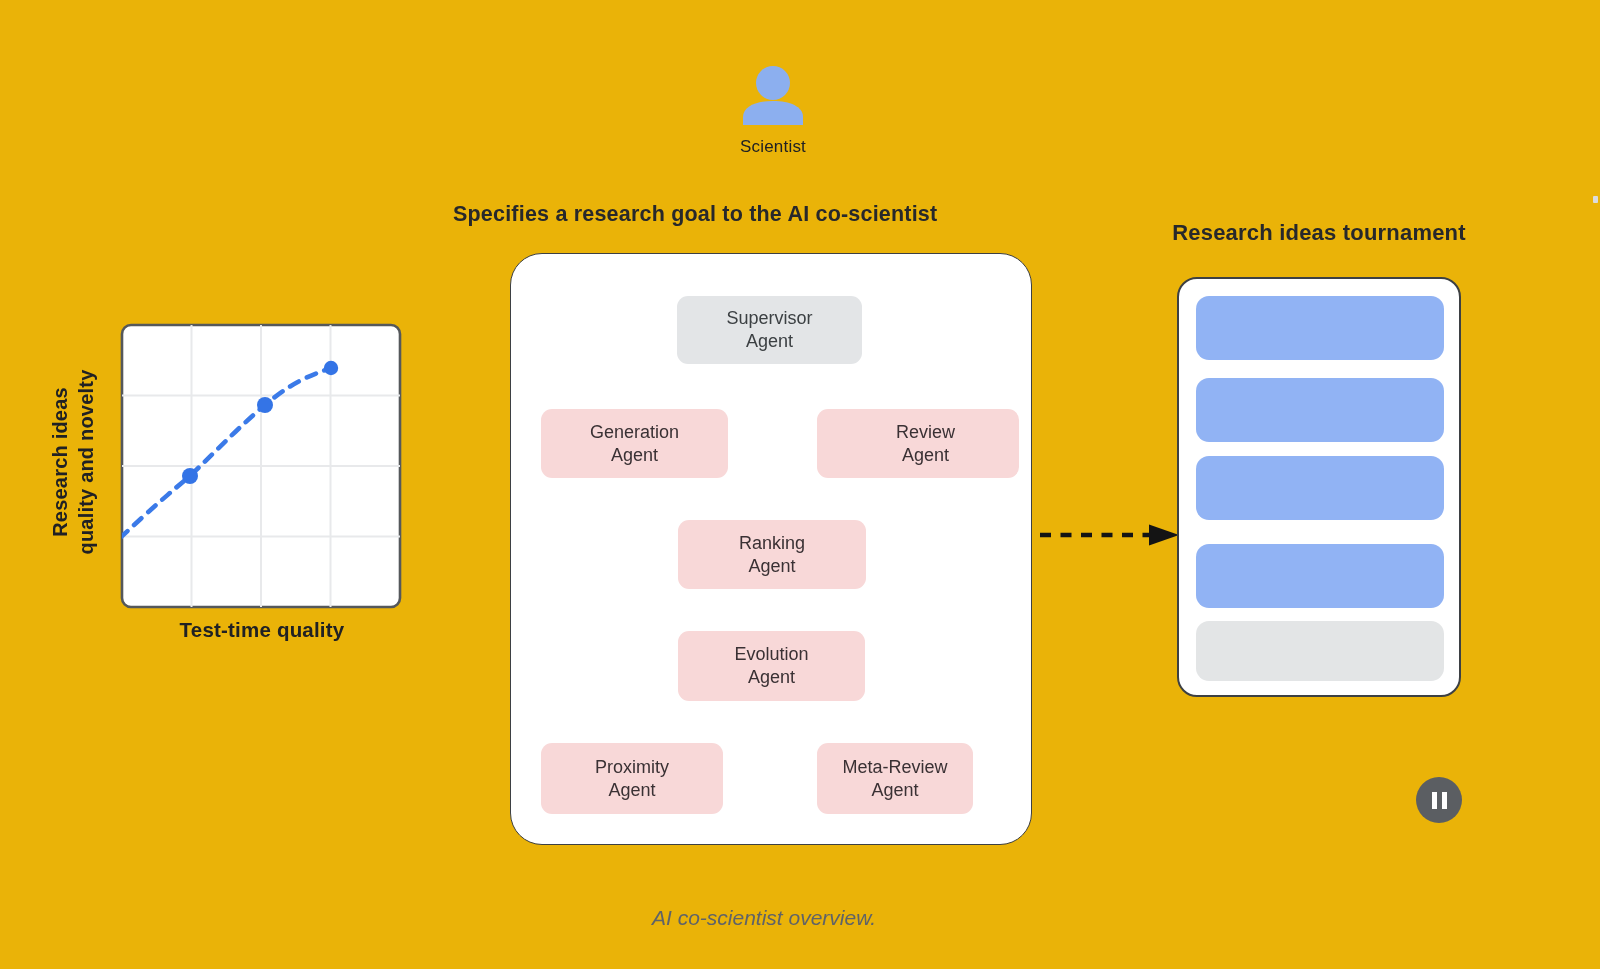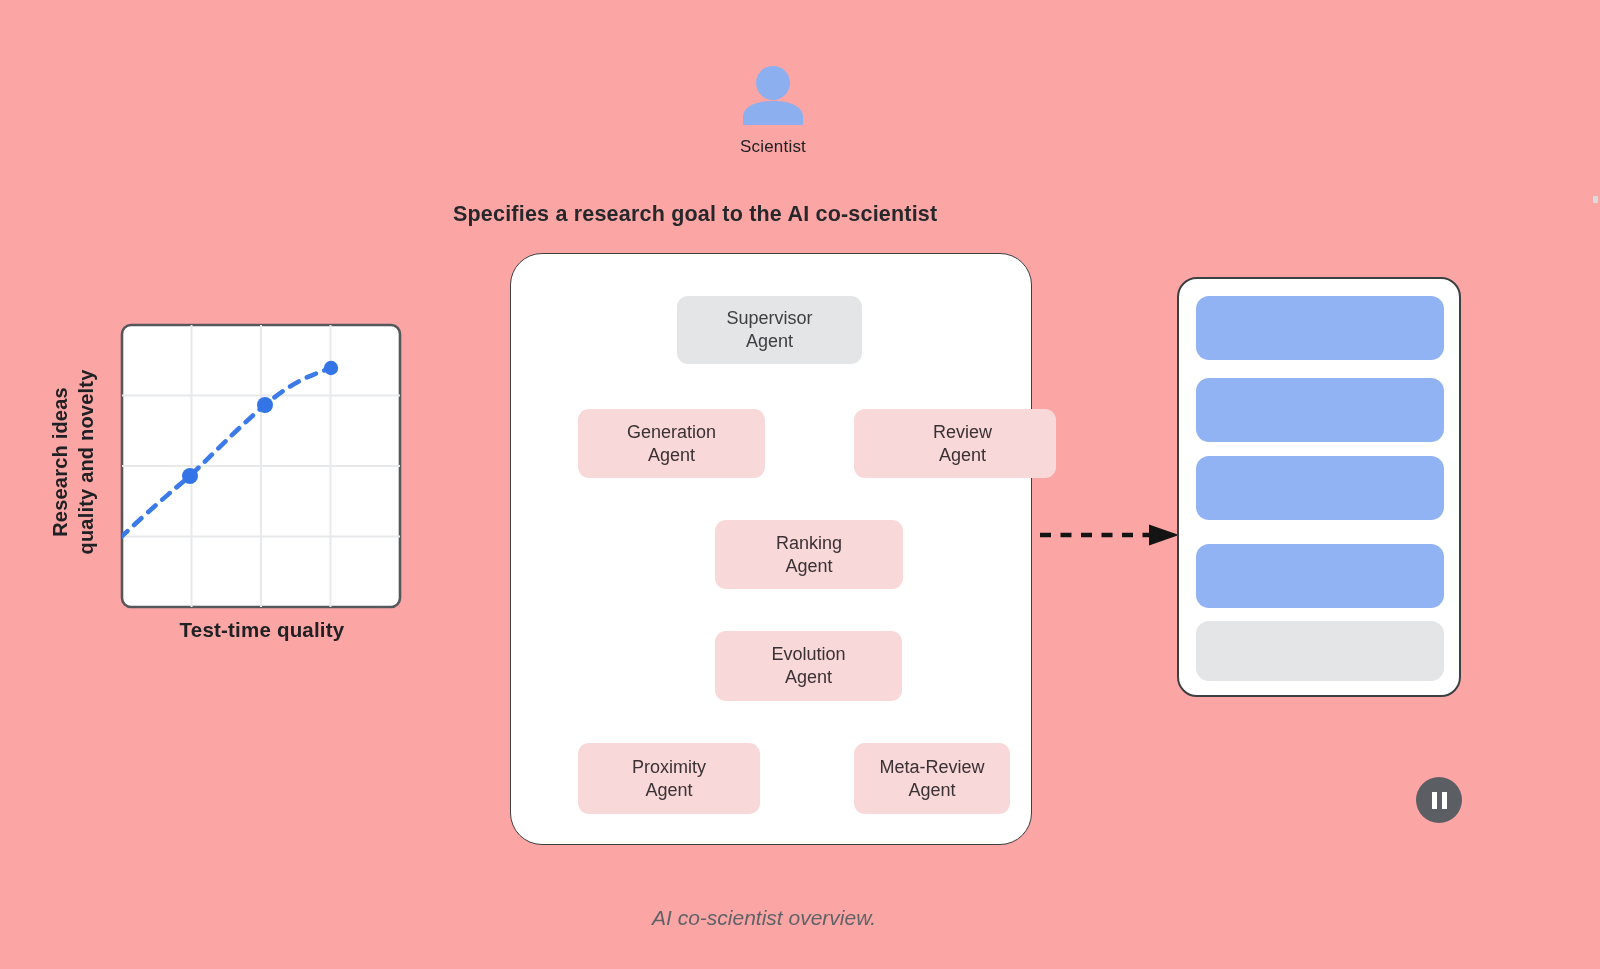--- a/index.html
+++ b/index.html
@@ -1,17 +1,17 @@
 <!DOCTYPE html>
 <html><head>
 <meta charset="utf-8">
 <style>
   html,body{margin:0;padding:0;background:#ffffff;}
   .canvas{
-    position:relative;width:1600px;height:969px;background:#fca5a5;overflow:hidden;
+    position:relative;width:1600px;height:969px;background:#eab308;overflow:hidden;
     font-family:"Liberation Sans","DejaVu Sans",sans-serif;color:#202124;
   }
   
   .scientist-group{position:absolute;left:735px;top:58px;width:76px;text-align:center;}
   .scientist-label{margin-top:7px;font-size:17px;font-weight:500;color:#202124;letter-spacing:.2px;}
   
   .flow-title{
     position:absolute;left:453px;top:202px;width:600px;text-align:left;
     font-size:21.5px;font-weight:600;color:#27282b;letter-spacing:.2px;
   }
@@ -19,21 +19,21 @@
   .center-box{
     position:absolute;left:510px;top:253px;width:522px;height:592px;
     border:1.8px solid #3d4043;border-radius:32px;background:#fff;box-sizing:border-box;
   }
   .agent{
     position:absolute;display:flex;align-items:center;justify-content:center;
     border-radius:11px;font-size:18px;line-height:23px;font-weight:500;
     text-align:center;white-space:pre-line;color:#3a3134;
   }
   .agent[data-variant="gray"]{background:#e3e5e7;color:#3c4043;}
-  .agent[data-variant="pink"]{background:#f8d8d8;margin-left:37px;}
+  .agent[data-variant="pink"]{background:#f8d8d8;}
   .agent-supervisor{left:166px;top:42px;width:185px;height:68px;}
   .agent-generation{left:30px;top:155px;width:187px;height:69px;}
   .agent-review{left:306px;top:155px;width:187px;height:69px;padding-left:15px;}
   .agent-ranking{left:167px;top:266px;width:188px;height:69px;}
   .agent-evolution{left:167px;top:377px;width:187px;height:70px;}
   .agent-proximity{left:30px;top:489px;width:182px;height:71px;}
   .agent-metareview{left:306px;top:489px;width:156px;height:71px;}
   
   .flow-arrow{position:absolute;left:1036px;top:521px;}
   
@@ -112,20 +112,21 @@
 Agent</div>
     <div class="agent agent-metareview" data-variant="pink">Meta-Review
 Agent</div>
   </div>
 
   <svg class="flow-arrow" width="148" height="28" viewBox="0 0 148 28">
     <line x1="4" y1="14" x2="114" y2="14" stroke="#141414" stroke-width="4.6" stroke-dasharray="11 9.5"></line>
     <polygon points="113,3.5 143,14 113,24.5" fill="#141414"></polygon>
   </svg>
 
+  <div class="tourn-title">Research ideas tournament</div>
   <div class="tourn-panel">
     <div class="bar bar-1" data-color="blue"></div>
     <div class="bar bar-2" data-color="blue"></div>
     <div class="bar bar-3" data-color="blue"></div>
     <div class="bar bar-4" data-color="blue"></div>
     <div class="bar bar-5" data-color="gray"></div>
   </div>
 
   <div class="chart-ylabel">Research ideas
 quality and novelty</div>

